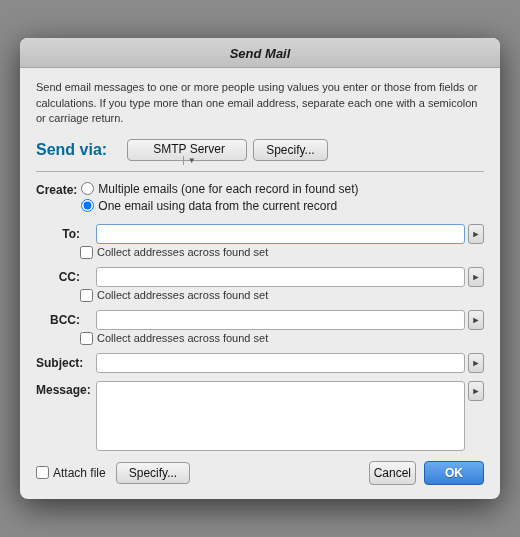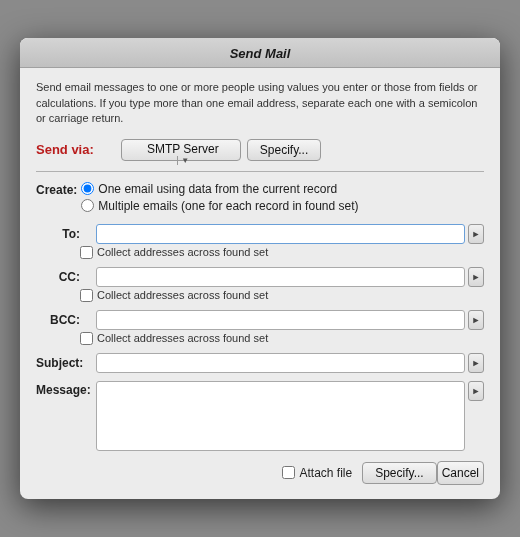--- a/index.html
+++ b/index.html
@@ -52,24 +52,24 @@
     .send-via-row {
       display: flex;
       align-items: center;
       gap: 6px;
       margin-bottom: 10px;
       padding-bottom: 10px;
       border-bottom: 1px solid #b0b0b0;
     }
 
     .send-via-label {
-      font-size: 13px;
+      font-size: 16px;
       font-weight: bold;
-      color: #b91c1c;
-      margin-right: 21px;
+      color: #0369a1;
+      margin-right: 14px;
     }
 
     .smtp-select {
       display: flex;
       align-items: center;
       background: linear-gradient(180deg, #f5f5f5, #e0e0e0);
       border: 1px solid #999;
       border-radius: 4px;
       padding: 2px 4px 2px 8px;
       height: 22px;
@@ -247,21 +247,21 @@
       font-size: 12px;
       background: #fff;
       resize: none;
       outline: none;
       font-family: inherit;
     }
 
     .bottom-row {
       display: flex;
       align-items: center;
-      justify-content: flex-end;
+      justify-content: space-between;
       margin-top: 8px;
     }
 
     .attach-row {
       display: flex;
       align-items: center;
       gap: 4px;
     }
 
     .attach-row input[type="checkbox"] {
@@ -335,26 +335,26 @@
         <span class="smtp-select-text">SMTP Server</span>
         <span class="smtp-arrow">▼</span>
       </div>
       <button class="specify-btn">Specify...</button>
     </div>
 
     <div class="create-row">
       <span class="create-label">Create:</span>
       <div class="create-options">
         <div class="radio-row">
+          <input type="radio" name="create" style="">
+          <span class="radio-label">Multiple emails (one for each record in found set)</span>
+        </div>
+        <div class="radio-row">
           <input type="radio" name="create" checked="" style="">
           <span class="radio-label">One email using data from the current record</span>
-        </div>
-        <div class="radio-row">
-          <input type="radio" name="create" style="">
-          <span class="radio-label">Multiple emails (one for each record in found set)</span>
         </div>
       </div>
     </div>
 
     <div class="fields-section">
 
       <div class="field-row">
         <span class="field-label">To:</span>
         <div class="field-input-wrap">
           <input type="text" class="field-input" style="">
@@ -418,16 +418,17 @@
     </div>
 
     <div class="bottom-row">
       <div class="attach-row">
         <input type="checkbox" style="">
         <span class="attach-label">Attach file</span>
         <button class="specify-bottom-btn" style="margin-left:6px;">Specify...</button>
       </div>
       <div class="bottom-right">
         <button class="cancel-btn">Cancel</button>
+        <button class="ok-btn">OK</button>
       </div>
     </div>
   </div>
 </div>
 
 </body></html>

